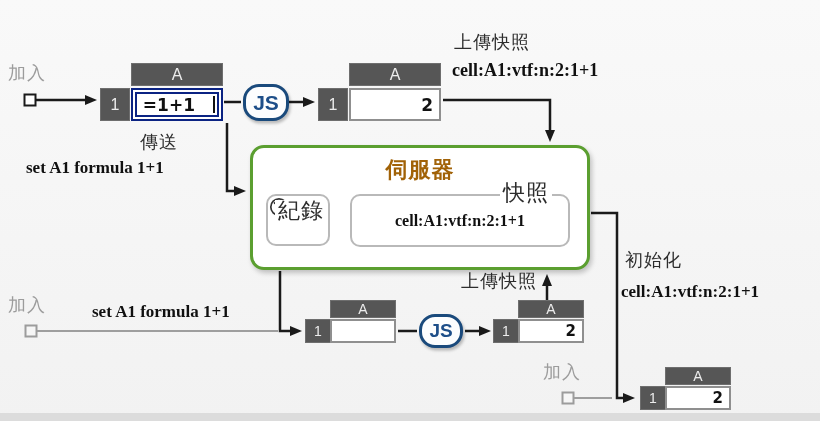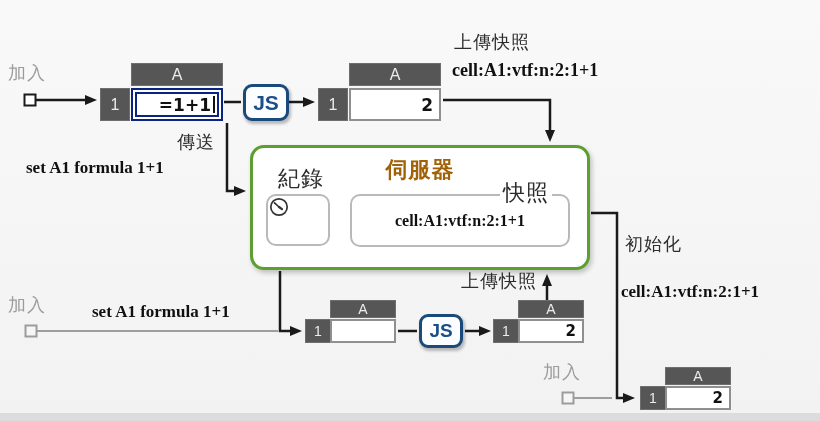--- a/index.html
+++ b/index.html
@@ -14,50 +14,50 @@
   .zh.muted{color:#9c9c9c;}
   .code{font-family:Liberation Serif, serif;font-weight:bold;
         font-size:17px;color:#101010;white-space:nowrap;line-height:1.1;}
   
   .sheet{position:absolute;}
   .sheet *{box-sizing:border-box;}
   .colhead,.rowhead{position:absolute;background:#565656;color:#ececec;
     display:flex;align-items:center;justify-content:center;border:1px solid #6e6e6e;}
   .cell{position:absolute;background:#fff;border:2px solid #8f8f8f;
     display:flex;align-items:center;justify-content:flex-end;
-    font-weight:bold;color:#111;font-family:"DejaVu Sans","Liberation Sans",sans-serif;}
+    font-weight:bold;color:#111;font-family:"DejaVu Sans","Liberation Sans",sans-serif;gap:16px;}
   .sheet-lg{width:125px;height:58px;}
   .sheet-lg .colhead{left:31px;top:0;width:92px;height:23px;font-size:16px;}
   .sheet-lg .rowhead{left:0;top:25px;width:30px;height:33px;font-size:16px;}
   .sheet-lg .cell{left:31px;top:25px;width:92px;height:33px;font-size:17px;padding-right:6px;}
   .sheet-sm{width:94px;height:44px;}
   .sheet-sm .colhead{left:25px;top:0;width:66px;height:18px;font-size:14px;}
   .sheet-sm .rowhead{left:0;top:19px;width:26px;height:24px;font-size:14px;}
   .sheet-sm .cell{left:25px;top:19px;width:66px;height:24px;font-size:15px;padding-right:6px;}
   .cell.selected{border:2px solid #0b2383;
     box-shadow:inset 0 0 0 2px #ffffff,inset 0 0 0 4px #0b2383;}
   .caret{display:inline-block;width:2px;height:17px;background:#111;margin-left:2px;}
   
-  .jsbox{position:absolute;background:#fcfdfe;border:3px solid #1a4a7c;border-radius:9px;
+  .jsbox{position:absolute;background:#fcfdfe;border:3px solid #1a4a7c;border-radius:16px;
     color:#1d4e89;font-weight:bold;font-size:21px;
     display:flex;align-items:center;justify-content:center;
     box-shadow:1.5px 2.5px 3px rgba(0,0,0,.25);box-sizing:border-box;}
   
   #server{position:absolute;left:250px;top:145px;width:340px;height:125px;
     background:#fff;border:3px solid #5b9f30;border-radius:14px;
     box-shadow:2px 3px 5px rgba(0,0,0,.22);box-sizing:border-box;}
   #server-title{position:absolute;left:0;top:7px;width:100%;text-align:center;
     color:#a16207;font-weight:bold;font-size:22px;letter-spacing:1px;}
   .subbox{position:absolute;background:#fff;border:2px solid #b9b9b9;border-radius:10px;
     box-sizing:border-box;display:flex;align-items:center;justify-content:center;}
   #logbox{left:13px;top:46px;width:64px;height:52px;}
   #snapbox{left:97px;top:46px;width:220px;height:53px;}
   .boxlabel{position:absolute;background:#fff;padding:0 3px;font-size:22px;color:#2d2d2d;
     letter-spacing:1px;line-height:1;}
-  #log-label{left:22px;top:20px;}
+  #log-label{left:22px;top:52px;}
   #snap-label{left:247px;top:34px;}
   #snapbox .code{font-size:16px;}
   svg{position:absolute;left:0;top:0;}
 </style>
 </head>
 <body>
 
 <div id="canvas">
 
   <svg width="820" height="421">
@@ -89,28 +89,28 @@
 
     <path d="M465,331 H481" stroke="#1a1a1a" stroke-width="2.5" fill="none" marker-end="url(#ah)"></path>
 
     <path d="M547,301 V284" stroke="#1a1a1a" stroke-width="2.5" fill="none" marker-end="url(#ah)"></path>
 
     <rect x="562.5" y="392.5" width="11" height="11" fill="#f6f6f6" stroke="#9c9c9c" stroke-width="2"></rect>
     <path d="M574,398 H612" stroke="#9e9e9e" stroke-width="2" fill="none"></path>
   </svg>
 
   <div class="abs zh muted" style="left:8px;top:64px">加入</div>
-  <div class="abs zh" style="left:140px;top:133px;width:75px;text-align:right">傳送</div>
+  <div class="abs zh" style="left:140px;top:133px;width:75px;">傳送</div>
   <div class="abs code" style="left:26px;top:159px">set A1 formula 1+1</div>
   <div class="abs zh" style="left:454px;top:33px">上傳快照</div>
   <div class="abs code" style="left:452px;top:61px;font-size:18px">cell:A1:vtf:n:2:1+1</div>
   <div class="abs code" style="left:92px;top:303px">set A1 formula 1+1</div>
   <div class="abs zh muted" style="left:8px;top:296px">加入</div>
   <div class="abs zh" style="left:461px;top:272px">上傳快照</div>
-  <div class="abs zh" style="left:625px;top:235px">初始化</div>
+  <div class="abs zh" style="left:625px;top:251px">初始化</div>
   <div class="abs code" style="left:621px;top:283px">cell:A1:vtf:n:2:1+1</div>
   <div class="abs zh muted" style="left:543px;top:363px">加入</div>
 
   <div class="sheet sheet-lg" style="left:100px;top:63px">
     <div class="colhead">A</div>
     <div class="rowhead">1</div>
     <div class="cell selected">
       <span>=1+1</span>
       <span class="caret"></span>
     </div>

